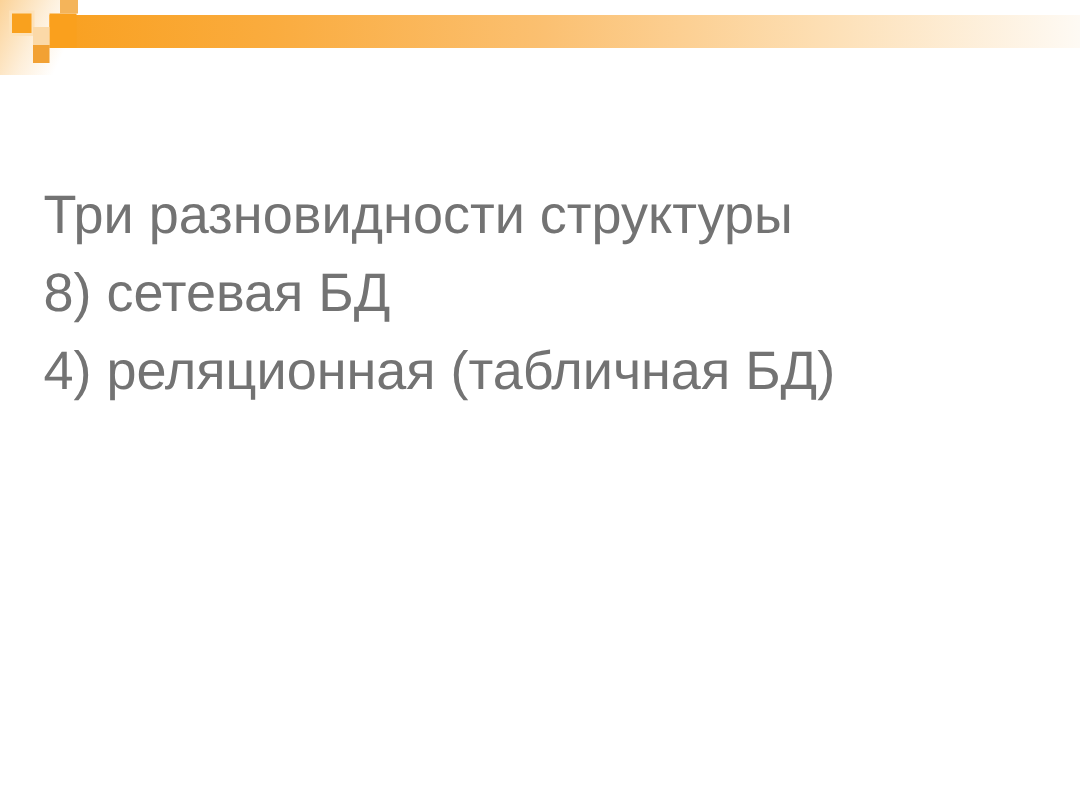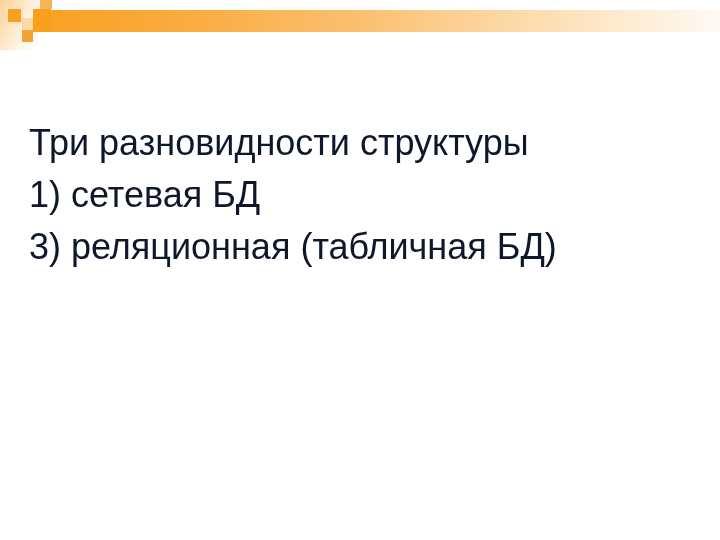--- a/index.html
+++ b/index.html
@@ -63,21 +63,21 @@
     left: 33px; top: 9px; width: 18px; height: 23px;
     background: #FAA01D;
   }
 
   
   .body-text {
     position: absolute;
     left: 29px;
     top: 117px;
     width: 680px;
-    color: #0f172a;
+    color: #737373;
     font-size: 36px;
     line-height: 52px;
     letter-spacing: 0;
     white-space: nowrap;
   }
 </style>
 </head>
 <body>
 
 <div class="slide">
@@ -87,17 +87,17 @@
     <div class="header-bar"></div>
     <div class="sq sq-barstart"></div>
     <div class="sq sq-left"></div>
     <div class="sq sq-pale"></div>
     <div class="sq sq-lower"></div>
     <div class="sq sq-top"></div>
   </div>
 
   <div class="body-text">
     <div>Три разновидности структуры</div>
-    <div>1) сетевая БД</div>
-    <div>3) реляционная (табличная БД)</div>
+    <div>8) сетевая БД</div>
+    <div>4) реляционная (табличная БД)</div>
   </div>
 
 </div>
 
 </body></html>

